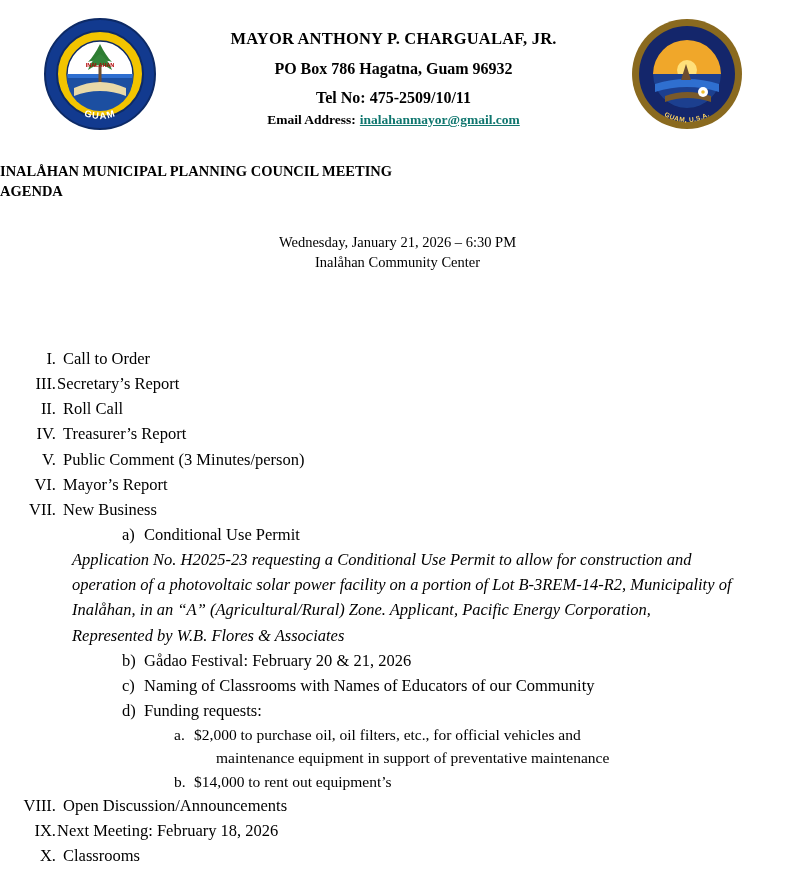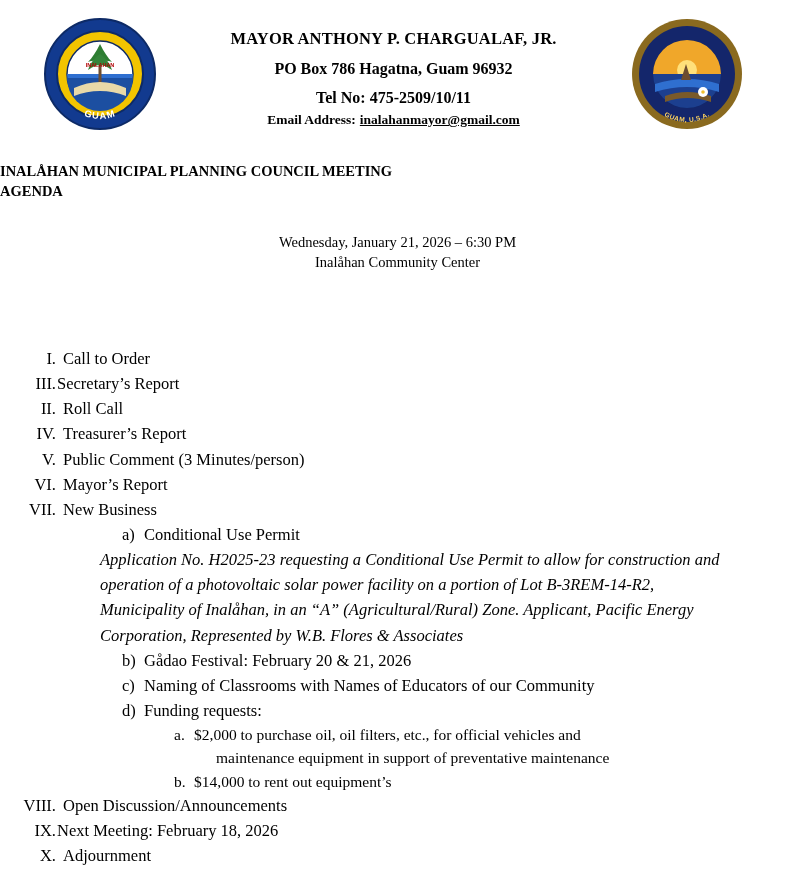--- a/index.html
+++ b/index.html
@@ -43,21 +43,21 @@
     font-size: 16.5px;
     letter-spacing: 0.2px;
   }
   .header-line {
     font-weight: bold;
     font-size: 16px;
     margin-top: 8px;
   }
   .email-label { font-weight: bold; font-size: 13.5px; }
   .email-link {
-    color: #000000;
+    color: #0f766e;
     text-decoration: underline;
     font-weight: bold;
     font-size: 13.5px;
   }
 
   
   .title-block {
     margin-top: 22px;
     font-weight: bold;
     font-size: 14.5px;
@@ -98,21 +98,21 @@
     font-size: 16.5px;
     line-height: 1.52;
   }
   .sub-num {
     width: 22px;
     flex: 0 0 auto;
   }
   .sub-text { flex: 1 1 auto; }
 
   .app-para {
-    margin-left: 100px;
+    margin-left: 72px;
     margin-right: 62px;
     font-style: italic;
     font-size: 16.5px;
     line-height: 1.53;
   }
 
   .sub2-row {
     display: flex;
     align-items: flex-start;
     margin-left: 174px;
@@ -268,16 +268,16 @@
   <div class="agenda-row">
     <span class="num">VIII.</span>
     <span class="item-text">Open Discussion/Announcements</span>
   </div>
   <div class="agenda-row">
     <span class="num tight">IX.</span>
     <span class="item-text">Next Meeting: February 18, 2026</span>
   </div>
   <div class="agenda-row">
     <span class="num">X.</span>
-    <span class="item-text">Adjournment</span>
+    <span class="item-text">Classrooms</span>
   </div>
 
 </div>
 
 </body></html>

